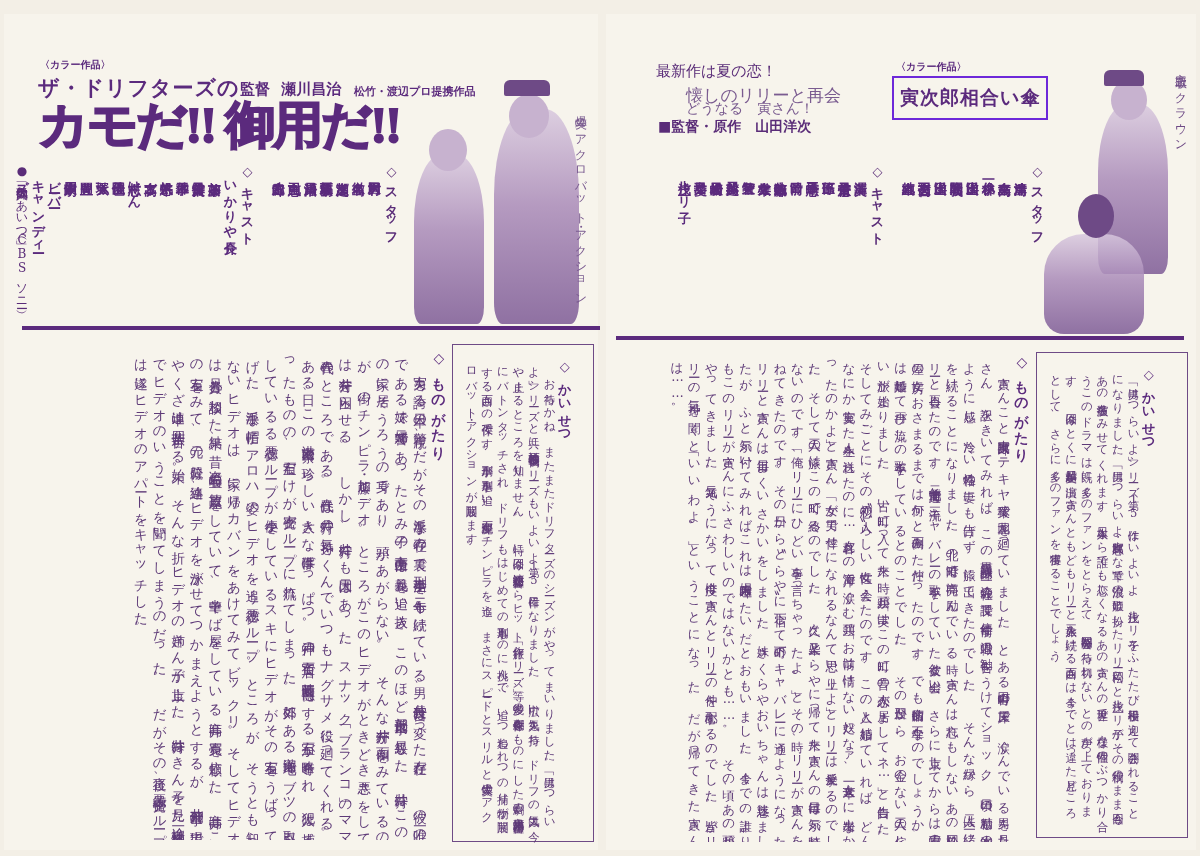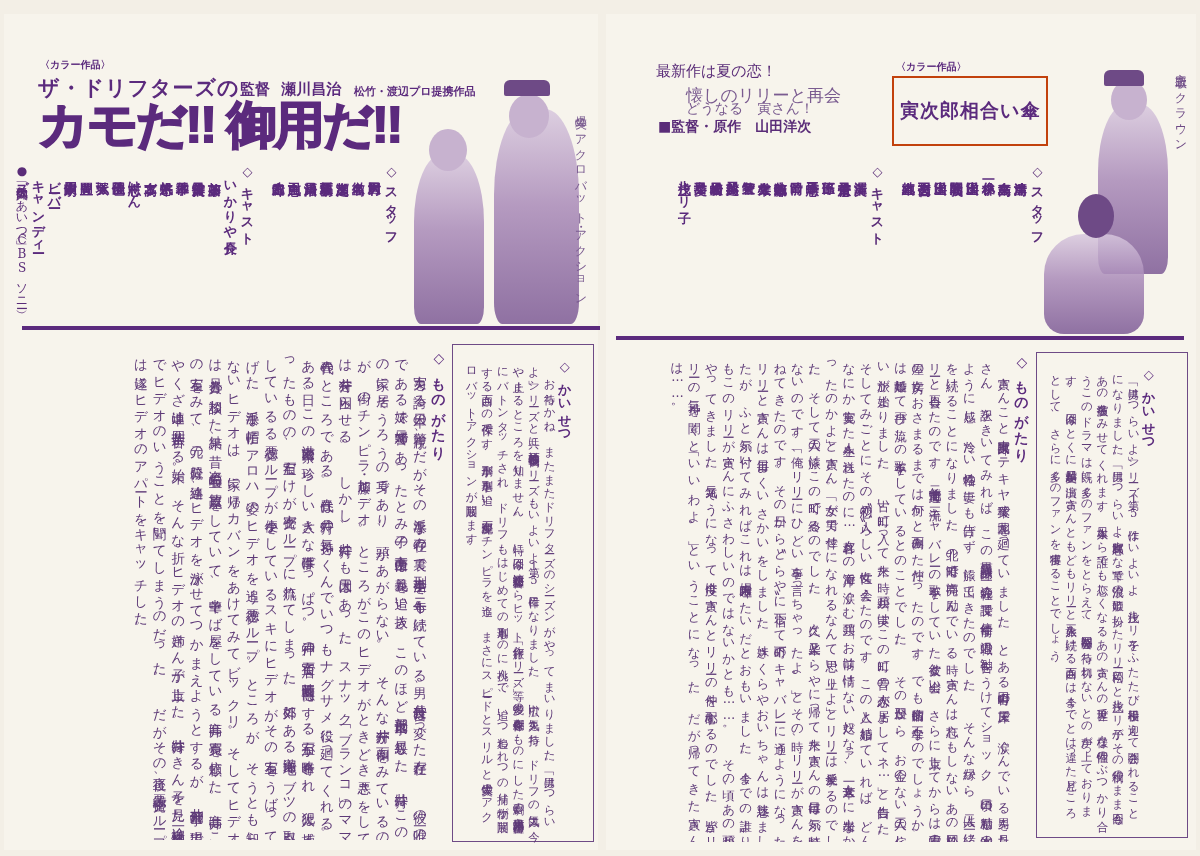--- a/index.html
+++ b/index.html
@@ -19,21 +19,21 @@
   .abs { position: absolute; }
   .purple { color: #5b2a7d; }
   .tag-color {
     font-family: "DejaVu Sans", sans-serif; font-size: 10px; font-weight: bold;
   }
   .sub-title {
     font-family: Liberation Sans, sans-serif; font-weight: bold; font-size: 21px;
     letter-spacing: 1px;
   }
   .big-title {
-    font-family: Liberation Sans, sans-serif; font-weight: bold;
+    font-family: Liberation Serif, serif; font-weight: bold;
     font-size: 50px; line-height: 1; letter-spacing: -2px;
     color: #5b2a7d;
     -webkit-text-stroke: 2px #5b2a7d;
   }
   .director-line {
     font-family: "DejaVu Sans", sans-serif; font-weight: bold; font-size: 15px;
   }
   .small-sans { font-family: "DejaVu Sans", sans-serif; font-size: 11px; }
   .divider {
     position: absolute; height: 4px; background: #5b2a7d;
@@ -85,21 +85,21 @@
   }
   .box-text .head {
     font-family: "DejaVu Sans", sans-serif; font-weight: bold; font-size: 13px;
     color: #5b2a7d; display: block;
   }
   .tagline {
     writing-mode: vertical-rl; text-orientation: upright;
     font-size: 12px; letter-spacing: 2px; color: #7a5b90;
   }
   .framed {
-    border: 2px solid #c2410c; padding: 20px 6px;
+    border: 2px solid #6d28d9; padding: 7px 6px;
   }
 </style>
 </head>
 <body>
 
 <div id="page-left" class="page">
 
   <div class="abs tag-color purple" style="left:36px; top:44px;">〈カラー作品〉</div>
   <div class="abs sub-title purple" style="left:34px; top:60px;">ザ・ドリフターズの</div>
   <div class="abs director-line purple" style="left:236px; top:66px;">

